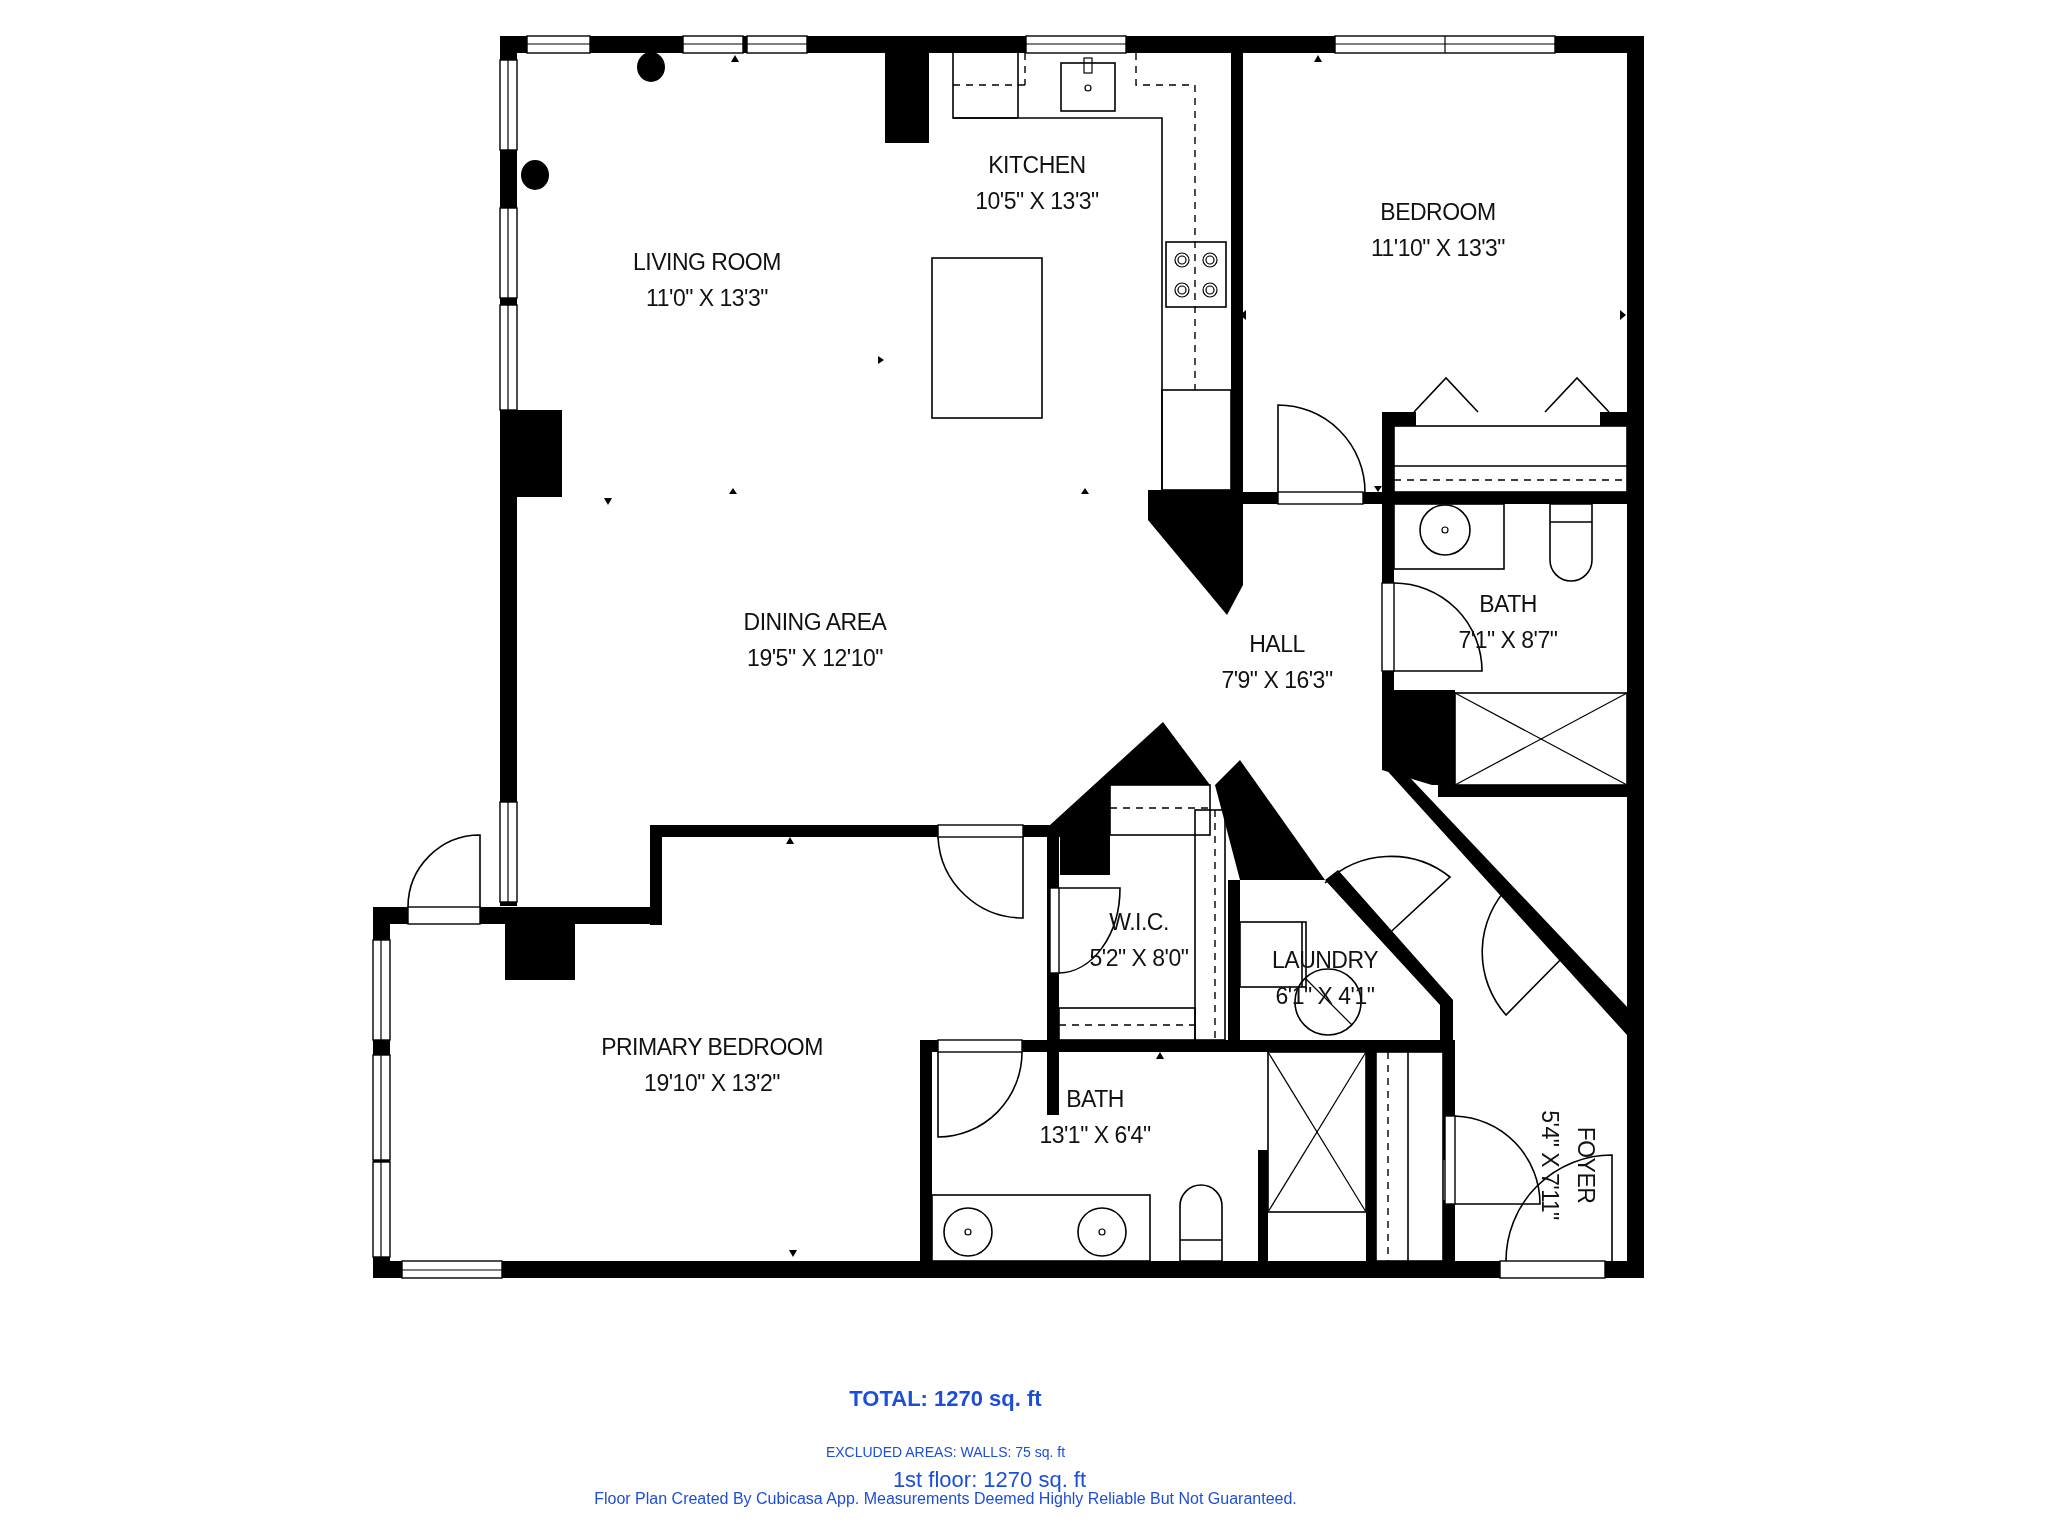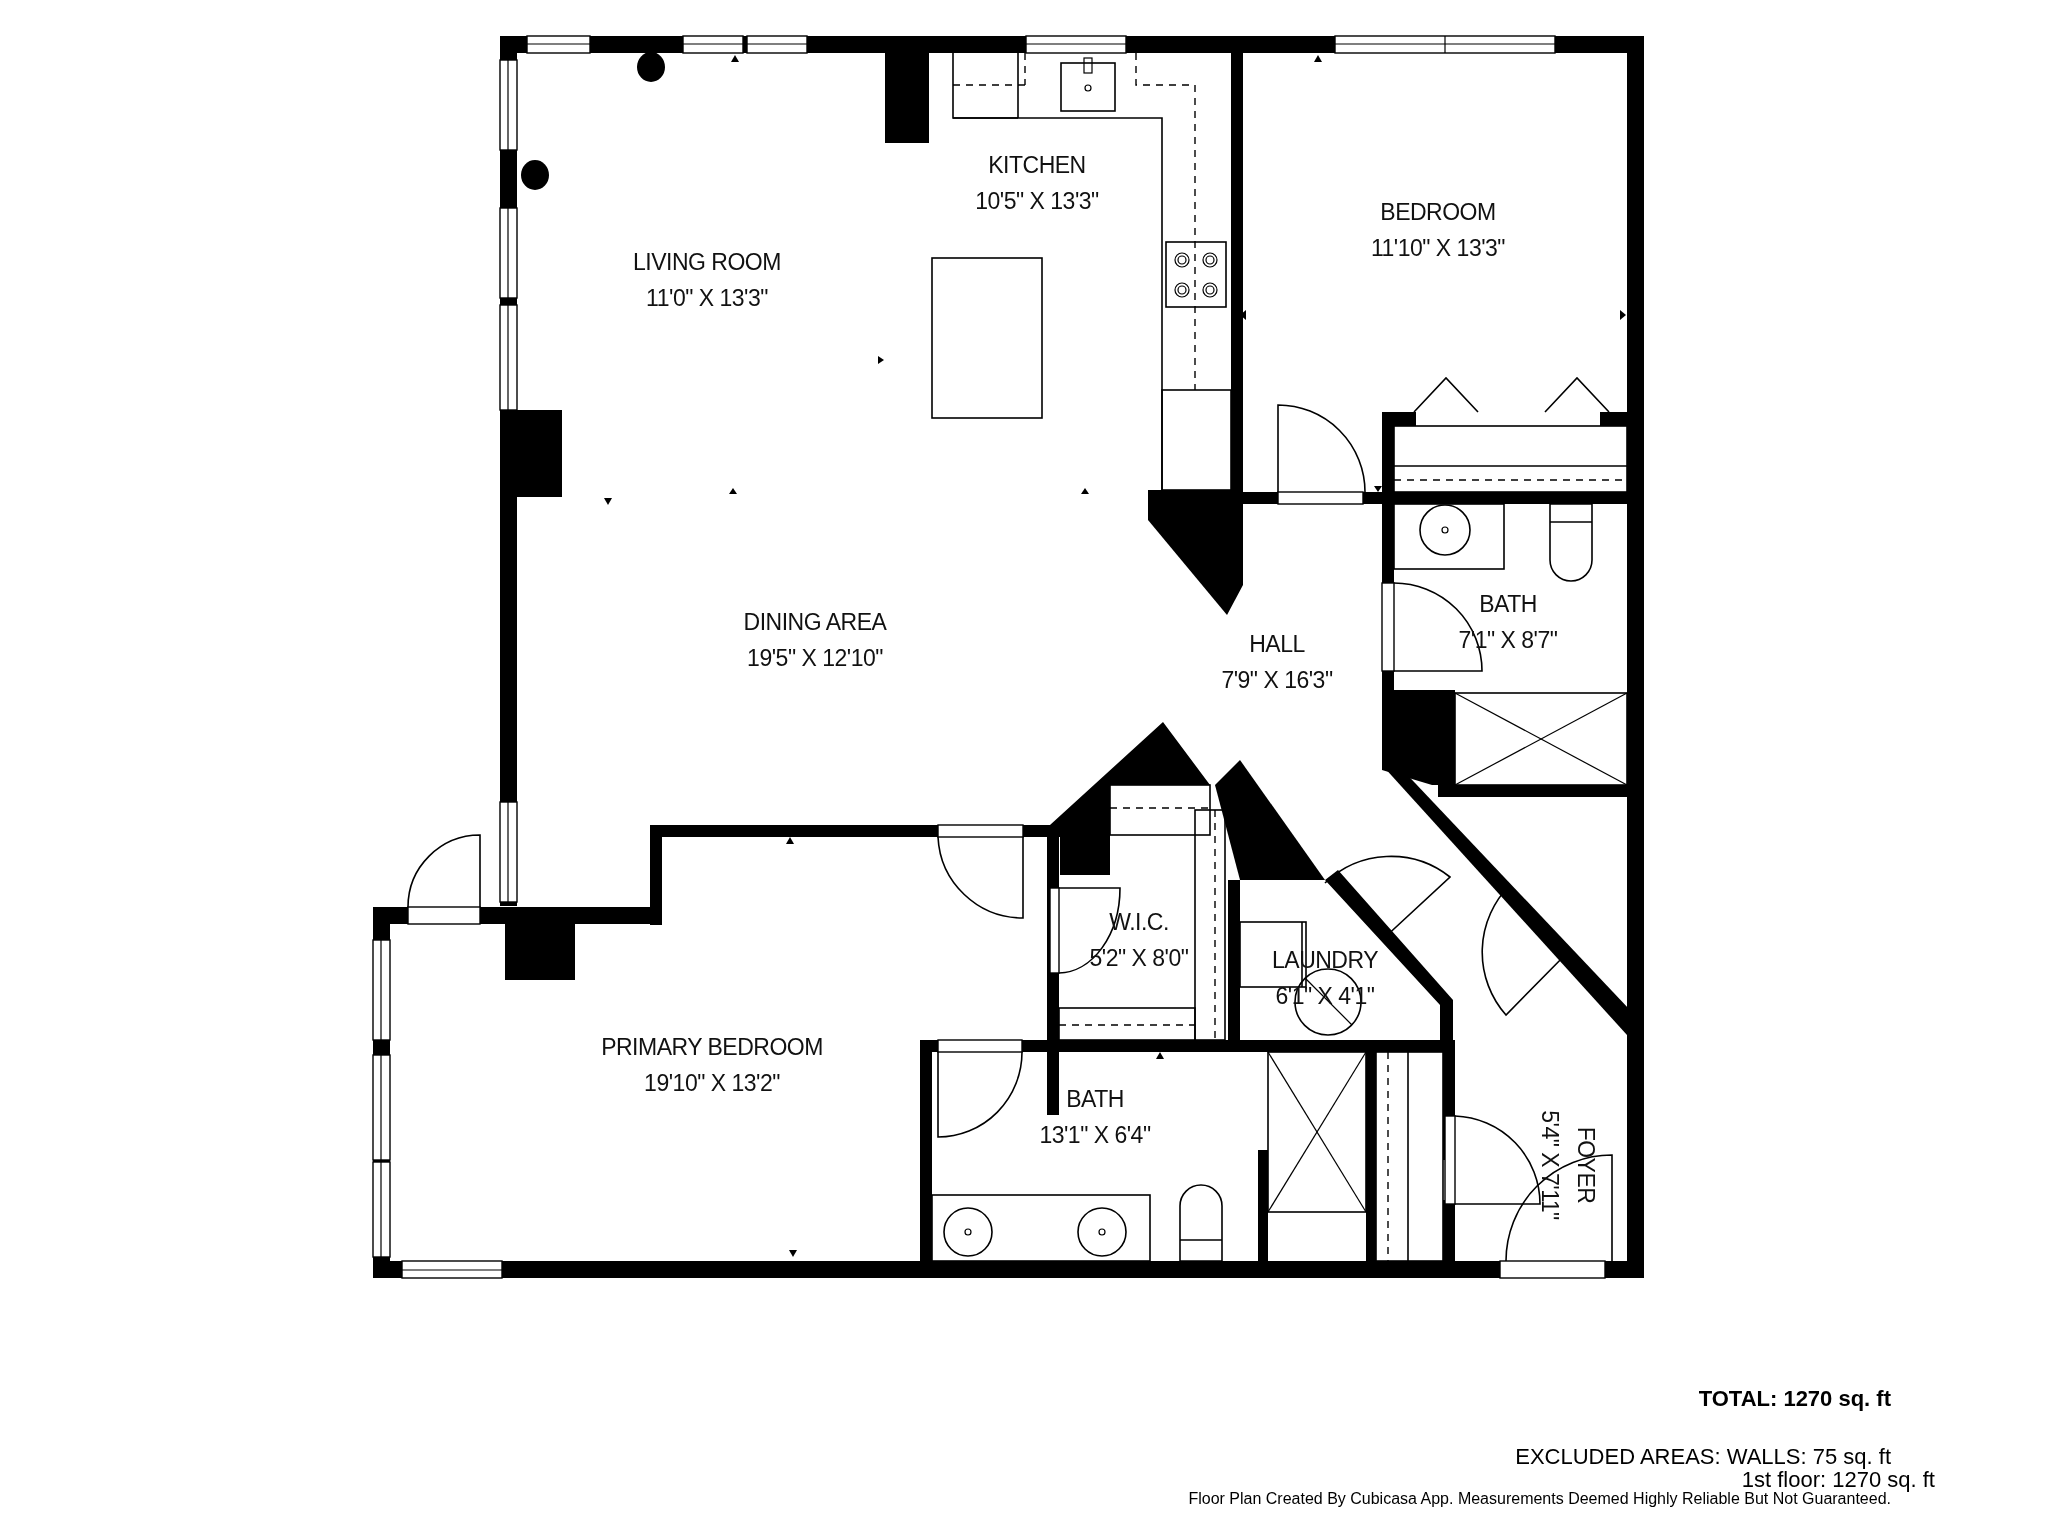--- a/index.html
+++ b/index.html
@@ -4,24 +4,24 @@
 <style>
   html, body { margin: 0; padding: 0; background: #ffffff; }
   body { width: 2048px; height: 1536px; position: relative; overflow: hidden; font-family: "DejaVu Sans Condensed", "DejaVu Sans", "Liberation Sans", sans-serif; }
   #plan { position: absolute; left: 0; top: 0; width: 2048px; height: 1536px; }
   .wall { fill: #000000; }
   .line { fill: none; stroke: #000000; stroke-width: 1.6; }
   .thin { fill: none; stroke: #000000; stroke-width: 1.2; }
   .dash { fill: none; stroke: #000000; stroke-width: 1.4; stroke-dasharray: 7 6; }
   .win { fill: #ffffff; stroke: #000000; stroke-width: 1.4; }
   .room-label { font-family: "Liberation Sans", "DejaVu Sans", sans-serif; font-size: 23px; fill: #111111; text-anchor: middle; letter-spacing: -0.5px; }
-  .footer { position: absolute; left: 0; width: 1891px; text-align: right; color: #000000; font-family: "Liberation Sans", "DejaVu Sans", sans-serif; }
+  .footer { position: absolute; left: 0; width: 1891px; text-align: center; color: #1d4ed8; font-family: "Liberation Sans", "DejaVu Sans", sans-serif; }
   .footer-total { top: 1386px; font-size: 22px; font-weight: bold; }
   .footer-floor { top: 1467px; font-size: 22px; padding-left: 44px; }
-  .footer-excluded { top: 1444px; font-size: 22px; }
+  .footer-excluded { top: 1444px; font-size: 14px; }
   .footer-credit { top: 1490px; font-size: 16px; }
   .marker { fill: #000000; }
 </style>
 </head>
 <body>
 
 <svg id="plan" viewBox="0 0 2048 1536" xmlns="http://www.w3.org/2000/svg">
 
   <g>
 

